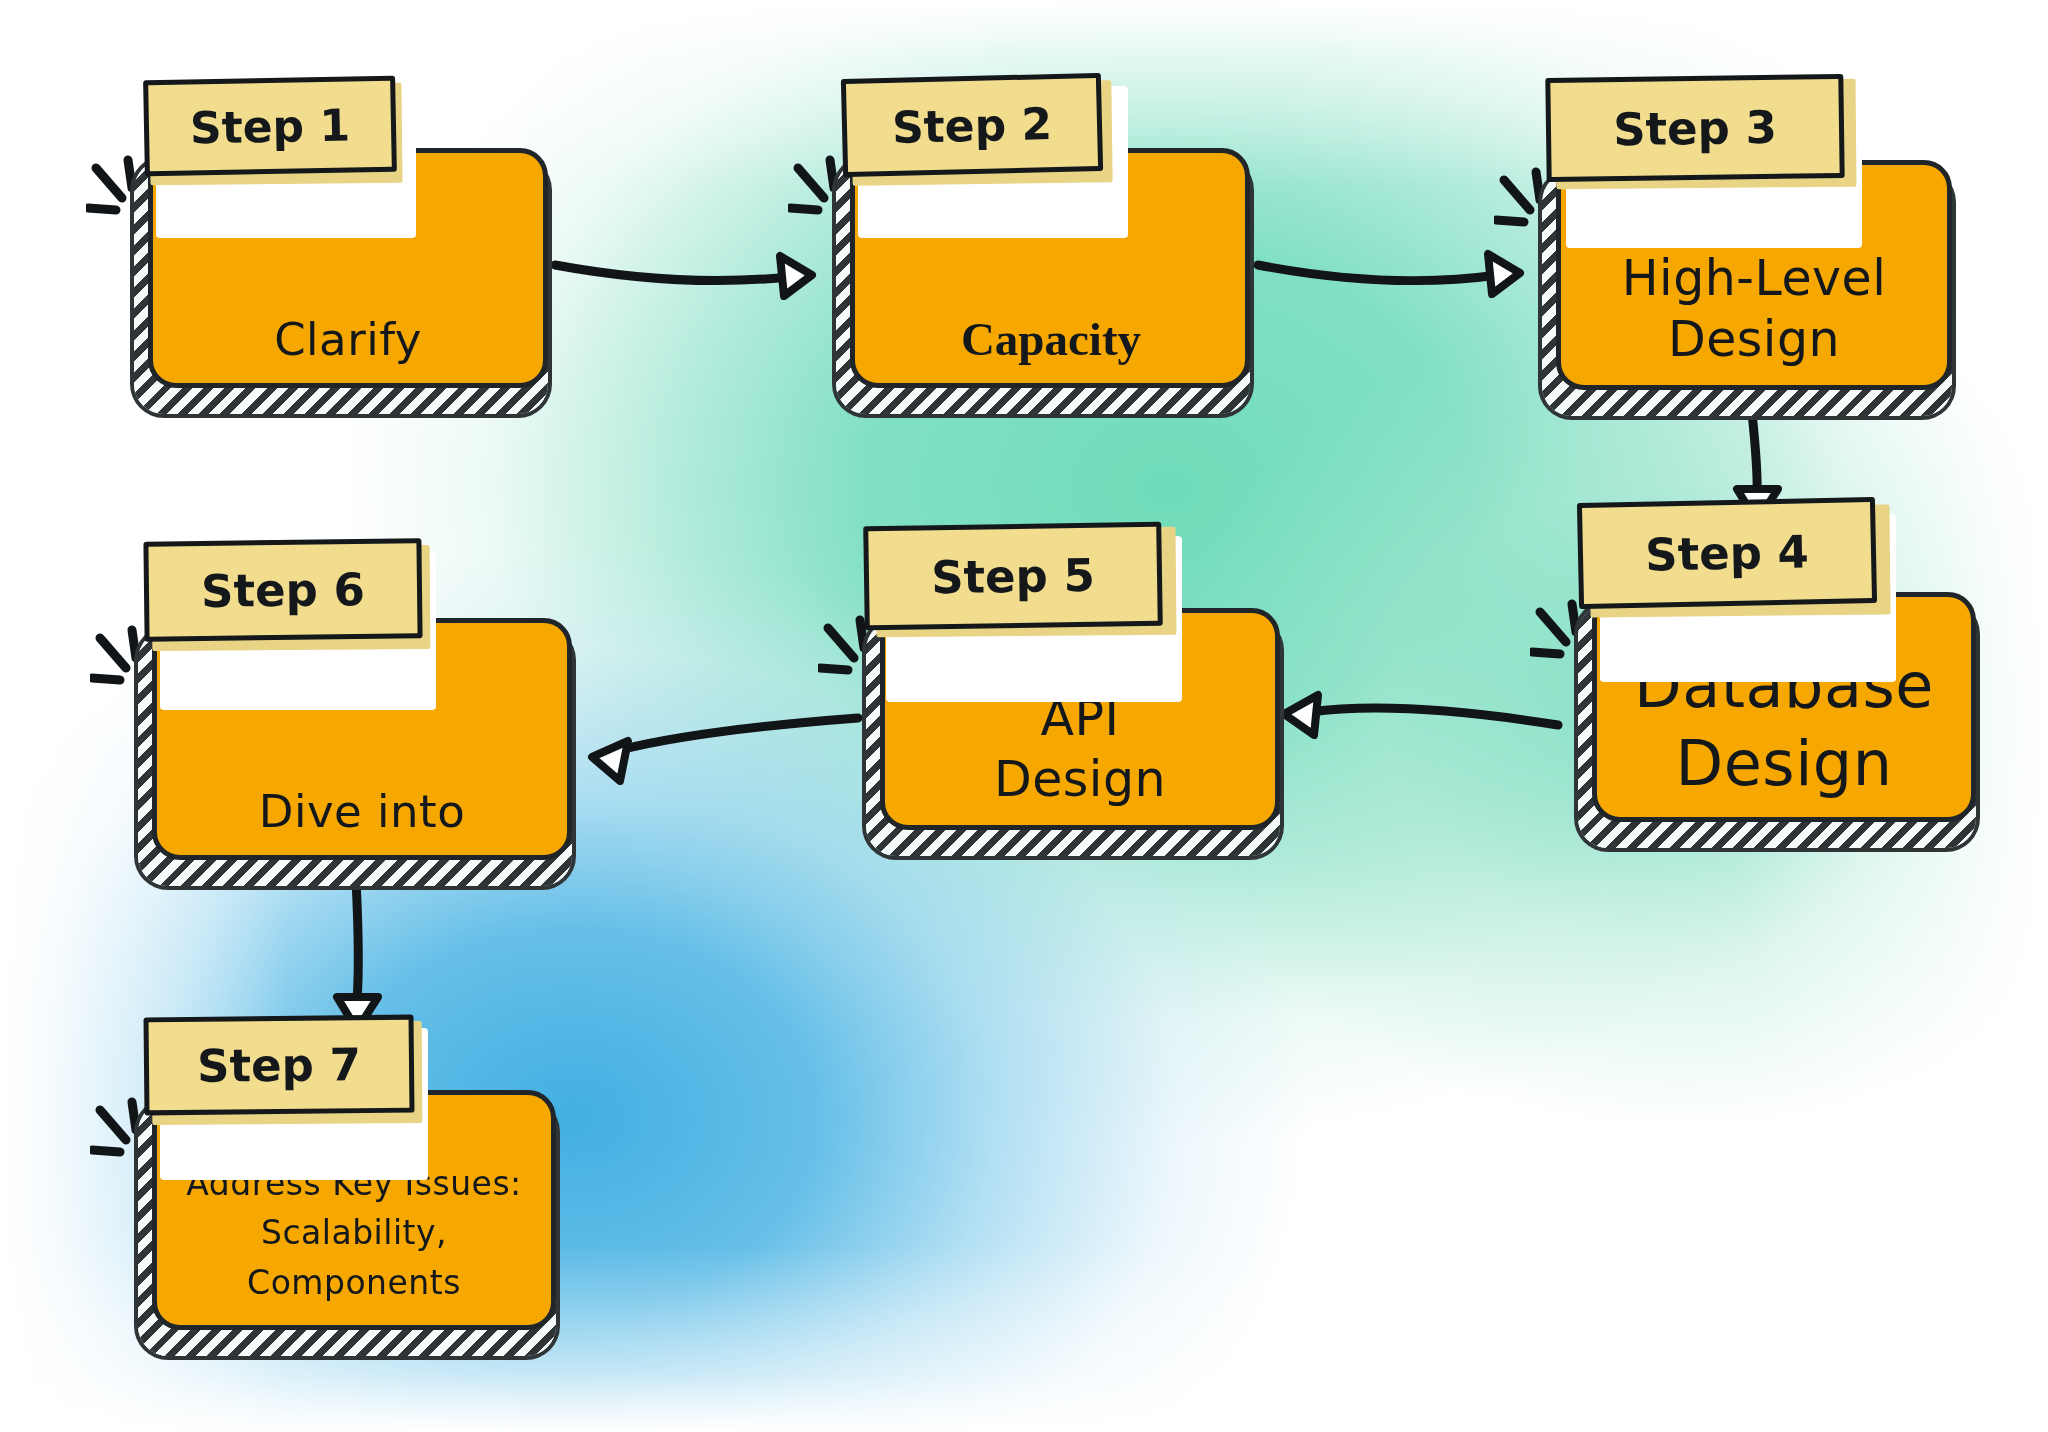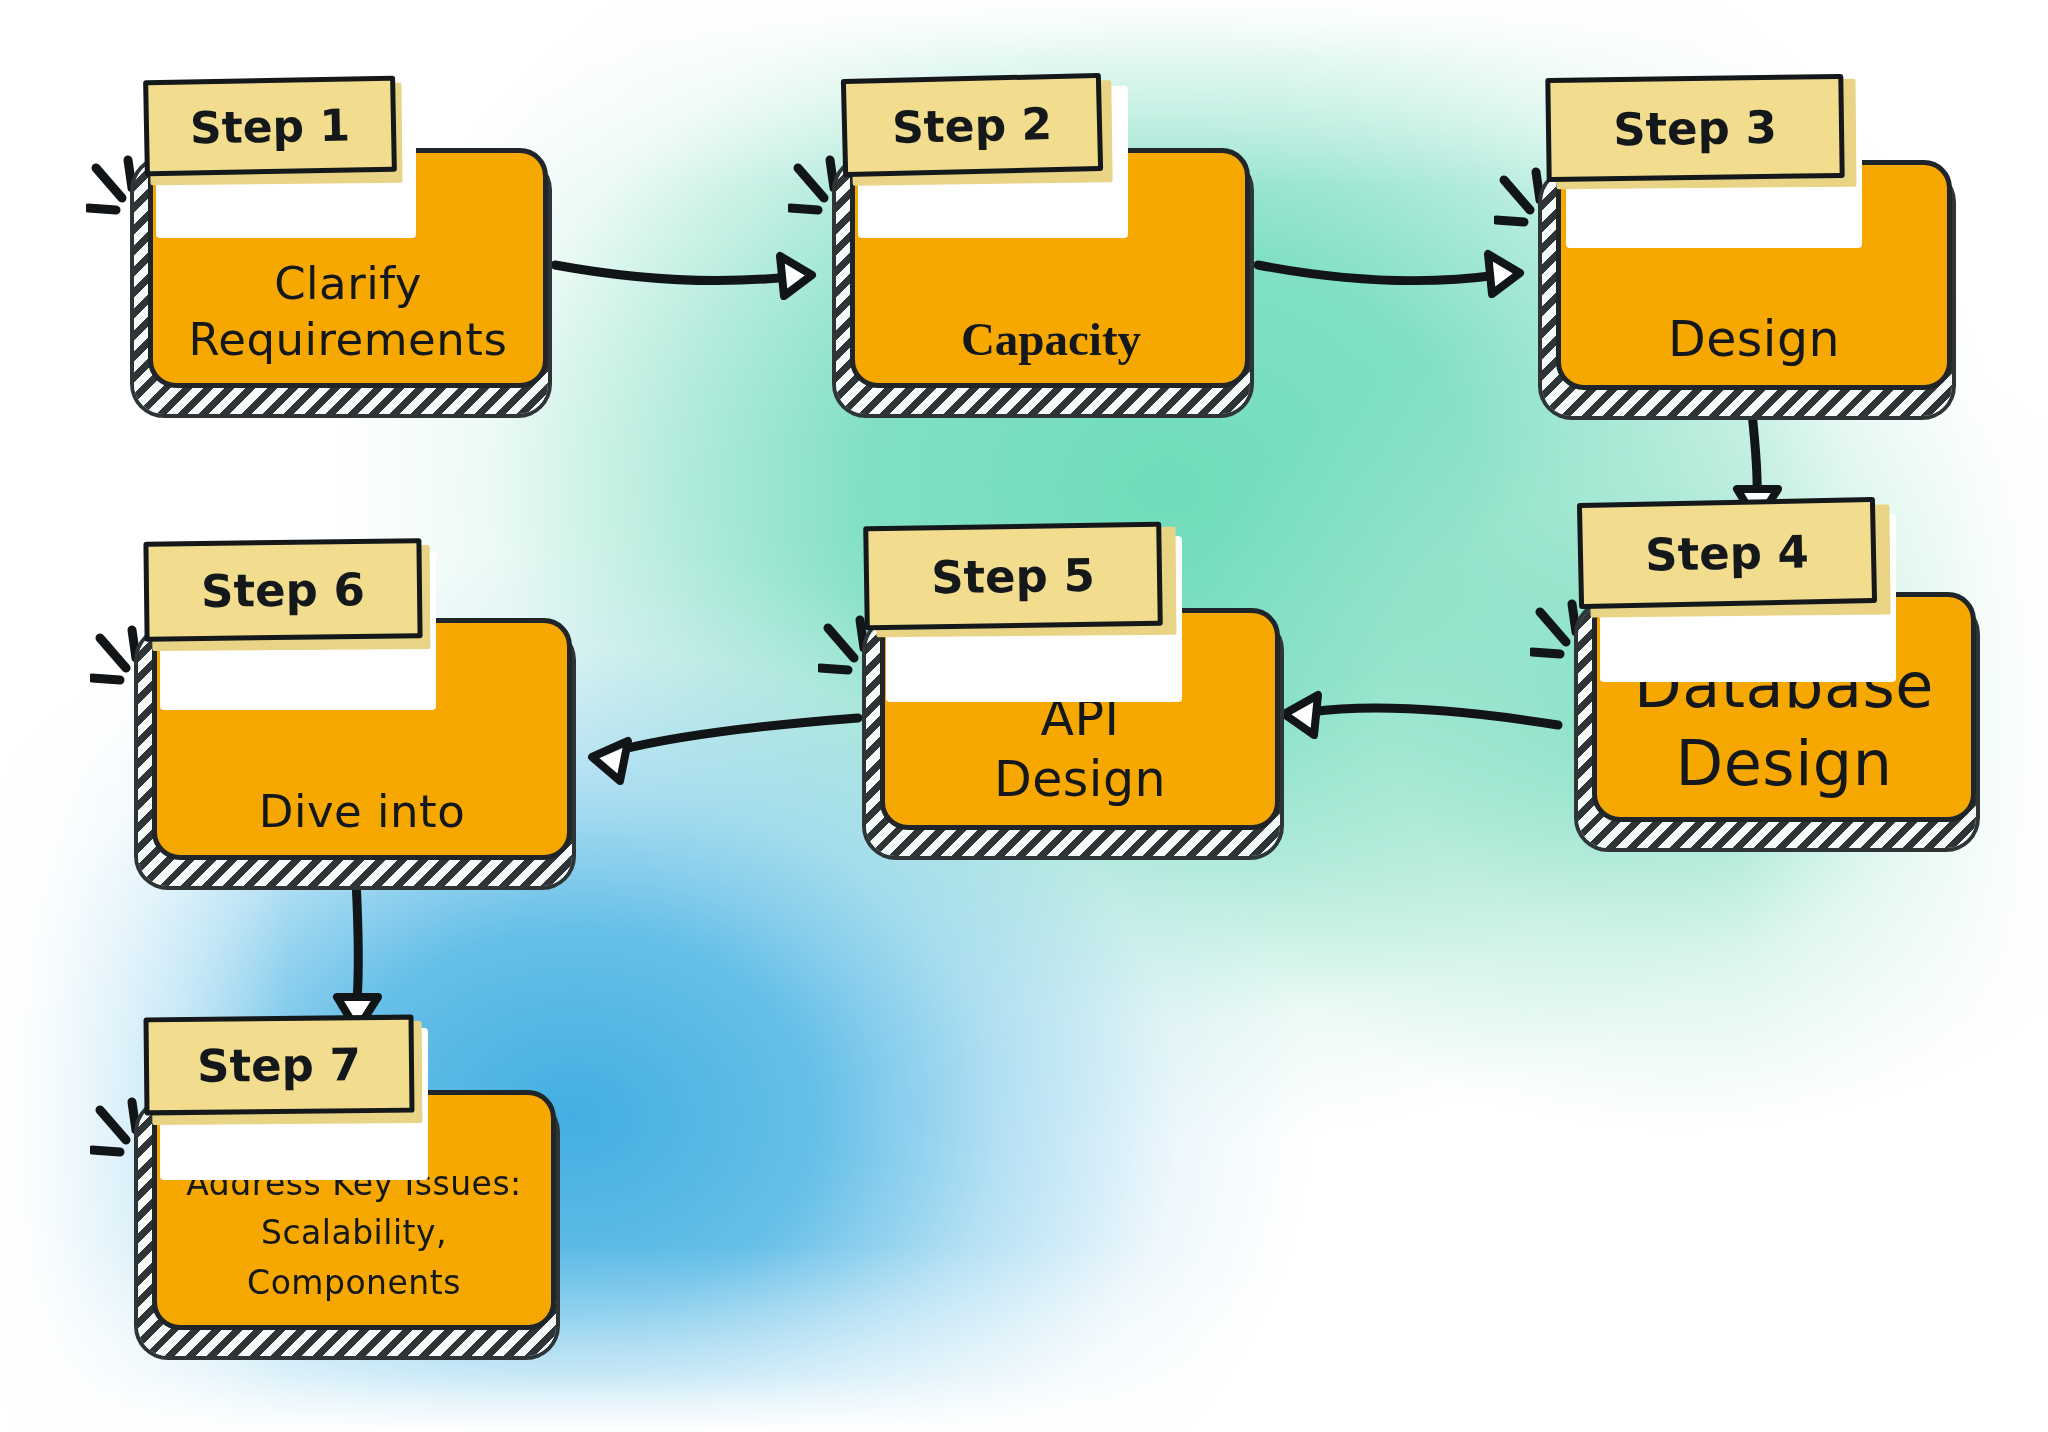--- a/index.html
+++ b/index.html
@@ -158,21 +158,20 @@
     <svg class="sparkle" viewBox="0 0 70 70">
       <line x1="10" y1="14" x2="36" y2="44" stroke="#111517" stroke-width="9" stroke-linecap="round"></line>
       <line x1="42" y1="6" x2="46" y2="34" stroke="#111517" stroke-width="9" stroke-linecap="round"></line>
       <line x1="2" y1="54" x2="30" y2="56" stroke="#111517" stroke-width="9" stroke-linecap="round"></line>
     </svg>
     <div class="card">
       <div class="hatch"></div>
       <div class="body">
         <div class="body-text font-round" style="font-size:45px;">
           <div>Clarify</div>
-          <div>Requirements</div>
         </div>
       </div>
     </div>
     <div class="tab-paper" style="left:8px;top:-62px;width:260px;height:152px;"></div>
     <div class="tab-shadow" style="left:2px;top:-64px;width:252px;height:100px;transform:rotate(-0.6deg);"></div>
     <div class="tab" style="left:-4px;top:-70px;width:252px;height:96px;font-size:44px;transform:rotate(-1.1deg);border-radius:3px;">
       <span>Step 1</span>
     </div>
   </div>
 
@@ -200,20 +199,21 @@
   <div class="node" style="left:1556px;top:160px;width:396px;height:230px;">
     <svg class="sparkle" viewBox="0 0 70 70">
       <line x1="10" y1="14" x2="36" y2="44" stroke="#111517" stroke-width="9" stroke-linecap="round"></line>
       <line x1="42" y1="6" x2="46" y2="34" stroke="#111517" stroke-width="9" stroke-linecap="round"></line>
       <line x1="2" y1="54" x2="30" y2="56" stroke="#111517" stroke-width="9" stroke-linecap="round"></line>
     </svg>
     <div class="card">
       <div class="hatch"></div>
       <div class="body">
         <div class="body-text font-round" style="font-size:49px;">
+          <div>High-Level</div>
           <div>Design</div>
         </div>
       </div>
     </div>
     <div class="tab-paper" style="left:10px;top:-72px;width:296px;height:160px;"></div>
     <div class="tab-shadow" style="left:0px;top:-80px;width:300px;height:108px;transform:rotate(-0.5deg);"></div>
     <div class="tab" style="left:-10px;top:-84px;width:298px;height:104px;font-size:45px;transform:rotate(-0.8deg);border-radius:3px;">
       <span>Step 3</span>
     </div>
   </div>

